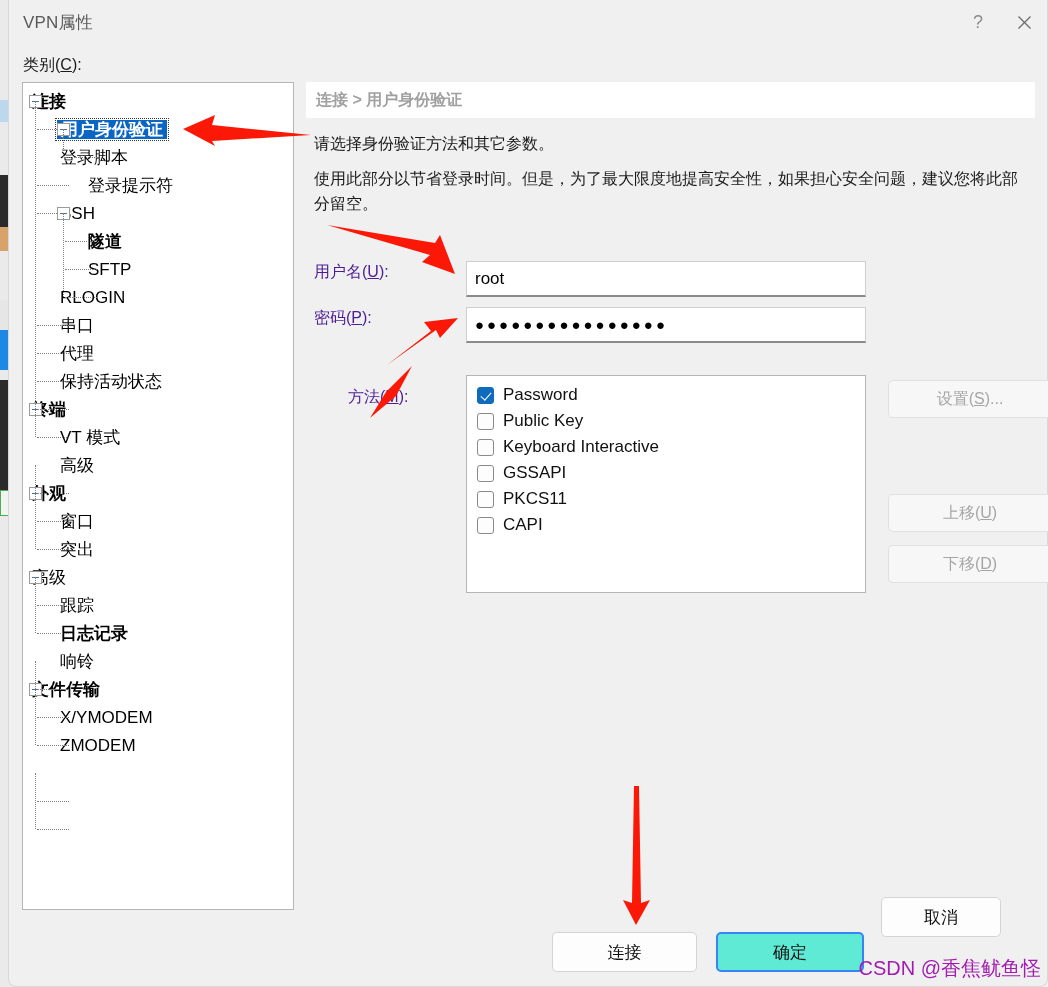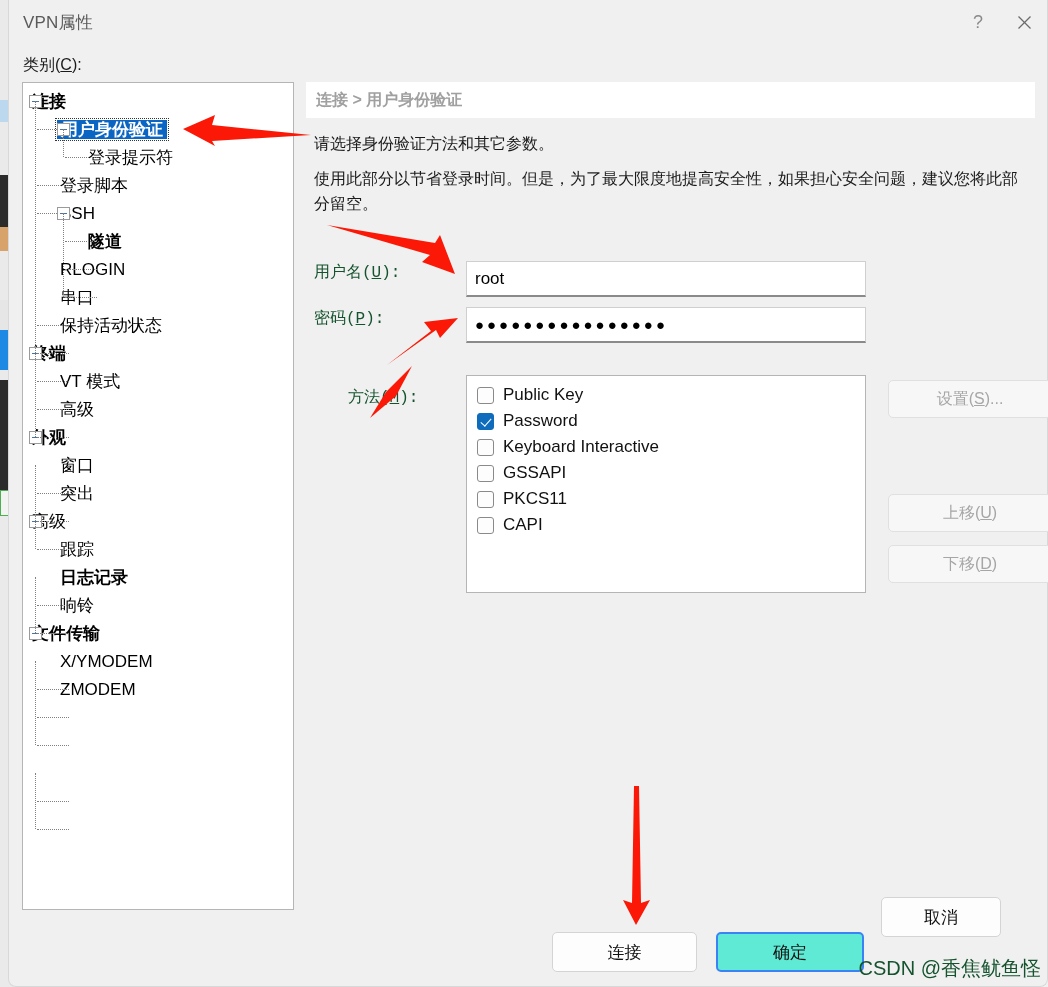--- a/index.html
+++ b/index.html
@@ -145,21 +145,21 @@
   .desc2 {
     position: absolute; left: 8px; top: 84px;
     width: 718px;
     font-size: 16px; color: #1a1a1a;
     line-height: 25px;
   }
 
   
   .f-label {
     position: absolute;
-    font-size: 16px; color: #14532d; font-family: Liberation Mono, monospace;
+    font-size: 16px; color: #4c1d95;
   }
   .f-label u { text-decoration: underline; }
   .f-input {
     position: absolute;
     background: #ffffff;
     border: 1px solid #cfcfcf;
     border-bottom: 2px solid #8a8a8a;
     font-size: 17px;
     color: #000;
     padding: 0 8px;
@@ -236,21 +236,21 @@
   }
 
   
   .arrow { position: absolute; pointer-events: none; }
 
   
   .watermark {
     position: absolute;
     right: 6px; bottom: 4px;
     font-size: 20px;
-    color: #14532d;
+    color: #a21caf;
     white-space: nowrap;
   }
 </style>
 </head>
 <body>
 
 <div id="root">
 
   <div class="bg-strip" style="top:0;height:987px;background:#eaeaea;"></div>
   <div class="bg-strip" style="top:100px;height:22px;background:#bcd8ef;"></div>
@@ -284,38 +284,44 @@
     <div class="tree-panel">
       <div class="tree-inner" id="tree-inner">
           <div class="tnode lvl0 bold">
             <span class="exp"></span>
             <span class="lbl">连接</span>
           </div>
           <div class="tnode lvl1 bold selected">
             <span class="exp"></span>
             <span class="lbl">用户身份验证</span>
           </div>
+          <div class="tnode lvl1">
+            <span class="lbl">登录脚本</span>
+          </div>
           <div class="tnode lvl2">
             <span class="lbl">登录提示符</span>
           </div>
           <div class="tnode lvl1">
-            <span class="lbl">登录脚本</span>
-          </div>
-          <div class="tnode lvl1">
             <span class="exp"></span>
             <span class="lbl">SSH</span>
           </div>
           <div class="tnode lvl2 bold">
             <span class="lbl">隧道</span>
           </div>
+          <div class="tnode lvl2">
+            <span class="lbl">SFTP</span>
+          </div>
           <div class="tnode lvl1">
             <span class="lbl">RLOGIN</span>
           </div>
           <div class="tnode lvl1">
             <span class="lbl">串口</span>
+          </div>
+          <div class="tnode lvl1">
+            <span class="lbl">代理</span>
           </div>
           <div class="tnode lvl1">
             <span class="lbl">保持活动状态</span>
           </div>
           <div class="tnode lvl0 bold">
             <span class="exp"></span>
             <span class="lbl">终端</span>
           </div>
           <div class="tnode lvl1">
             <span class="lbl">VT 模式</span>
@@ -402,26 +408,26 @@
 
       <div class="f-label" style="left:8px; top:226px;"><span>密码(</span><u>P</u><span>):</span></div>
       <div class="f-input" style="left:160px; top:225px; width:400px; height:36px;">
         <span class="dots">●●●●●●●●●●●●●●●●</span>
       </div>
 
       <div class="f-label" style="left:4px; top:305px;margin-left:38px;"><span>方法(</span><u>M</u><span>):</span></div>
 
       <div class="methods" id="methods-list">
           <div class="m-row">
+            <span class="cb checked"></span>
+            <span>Password</span>
+          </div>
+          <div class="m-row">
             <span class="cb"></span>
             <span>Public Key</span>
-          </div>
-          <div class="m-row">
-            <span class="cb checked"></span>
-            <span>Password</span>
           </div>
           <div class="m-row">
             <span class="cb"></span>
             <span>Keyboard Interactive</span>
           </div>
           <div class="m-row">
             <span class="cb"></span>
             <span>GSSAPI</span>
           </div>
           <div class="m-row">

